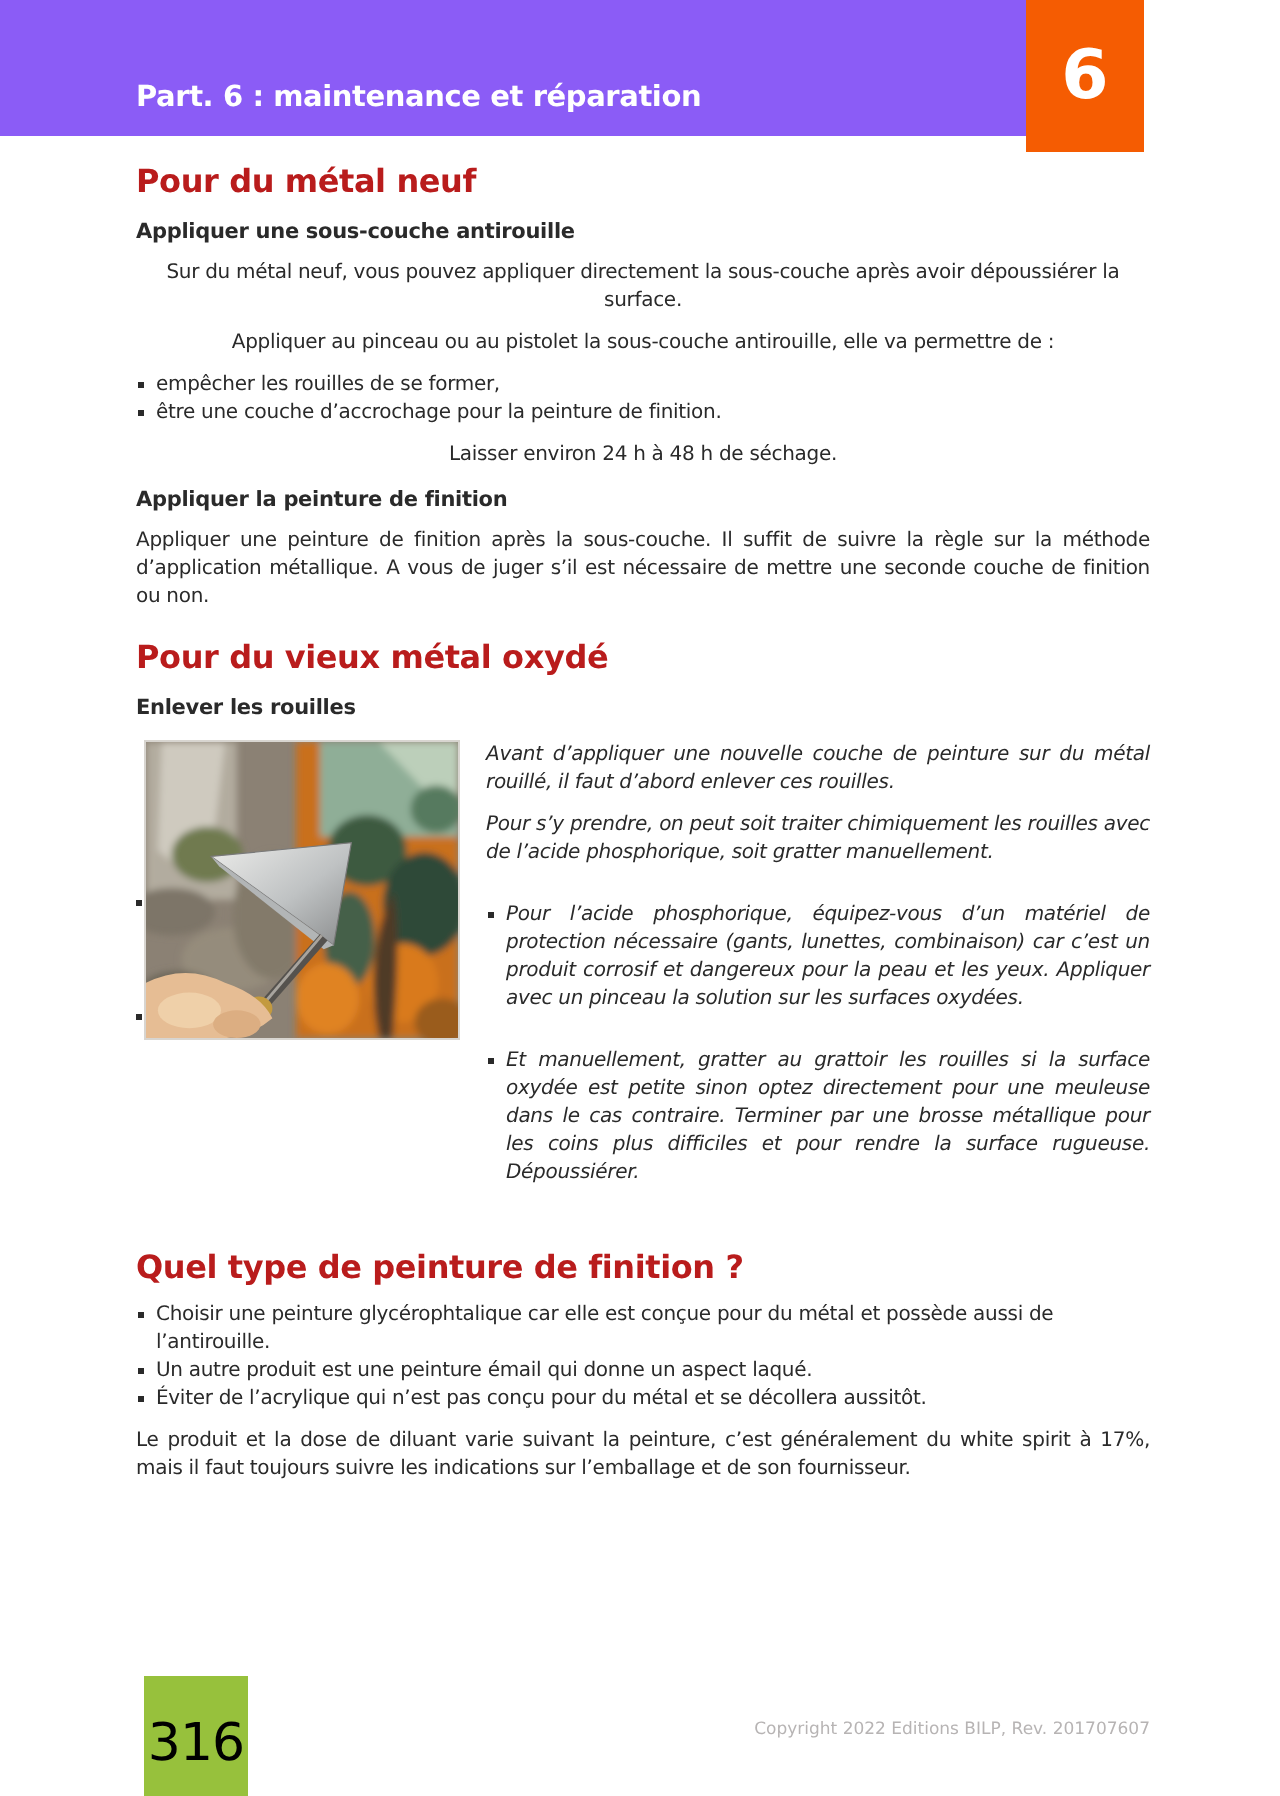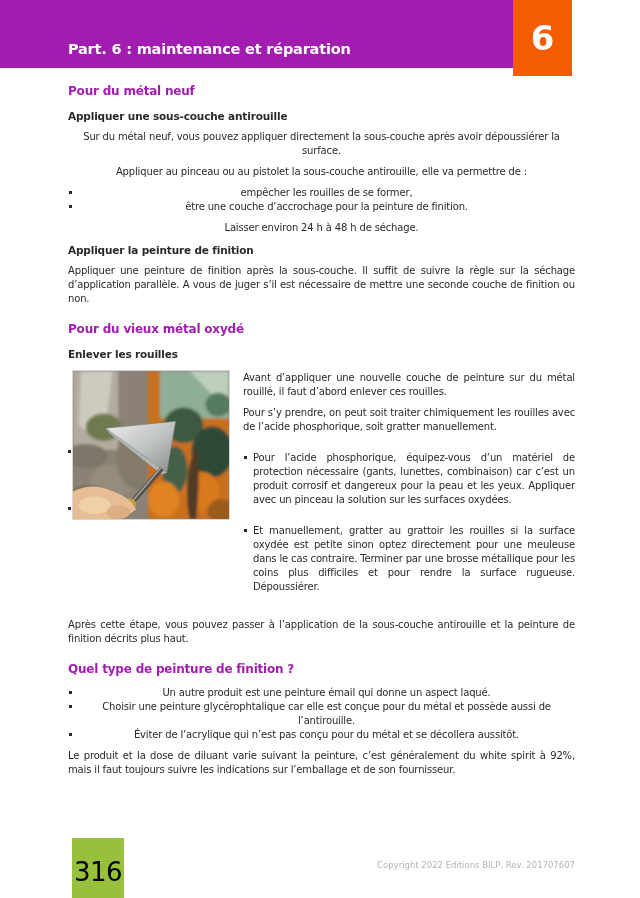--- a/index.html
+++ b/index.html
@@ -1,52 +1,52 @@
 <!DOCTYPE html>
 <html lang="fr"><head>
 <meta charset="utf-8">
 <style>
   html,body{margin:0;padding:0;background:#ffffff;}
   .page{
     position:relative;width:640px;height:898px;background:#ffffff;overflow:hidden;
     font-family:"DejaVu Sans","Liberation Sans",sans-serif;color:#2a2a2a;
   }
   
-  .band{position:absolute;top:0;left:0;width:524px;height:68px;background:#a21caf;}
+  .band{position:absolute;top:0;left:0;width:524px;height:68px;background:#8b5cf6;}
   .band-title{
     position:absolute;left:68px;bottom:11px;color:#ffffff;font-weight:bold;
     font-size:14.5px;letter-spacing:-0.2px;
   }
   .chapter-tab{
     position:absolute;left:513px;top:0;width:59px;height:76px;background:#f55c02;
     color:#ffffff;font-size:34px;font-weight:bold;display:flex;align-items:center;
     justify-content:center;z-index:2;
   }
   
   .content{position:absolute;top:68px;left:68px;width:507px;letter-spacing:-0.15px;}
   h1.green{
-    color:#a21caf;font-size:12px;line-height:20px;font-weight:bold;
+    color:#b91c1c;font-size:16px;line-height:20px;font-weight:bold;
     margin:13px 0 5px;letter-spacing:-0.2px;
   }
   h3.sub{font-size:10.5px;line-height:13px;font-weight:bold;margin:9px 0 3px;}
   p{font-size:10px;line-height:14px;margin:7px 0;text-align:center;}
   .just{text-align:justify;}
-  ul{list-style:none;margin:7px 0;padding:0;text-align:center;}
+  ul{list-style:none;margin:7px 0;padding:0;}
   li{font-size:10px;line-height:14px;padding-left:10px;position:relative;}
   li::before,.media-li::before{
     content:"";position:absolute;left:1px;top:5px;width:3px;height:3px;background:#2a2a2a;
   }
   
   .media-row{position:relative;display:flex;margin:9px 0 4px;}
   .margin-dot{position:absolute;left:0;width:3px;height:3px;background:#2a2a2a;}
   .dot-1{top:80px;}
   .dot-2{top:137px;}
   .photo{width:158px;height:150px;margin-left:4px;flex:none;border:1px solid #d8d5d0;box-sizing:border-box;}
   .photo svg{display:block;width:100%;height:100%;}
-  .media-text{margin-left:13px;flex:1;}
+  .media-text{margin-left:13px;flex:1;font-style:italic;}
   .media-text p:first-child{margin-top:1px;}
   .media-li{
     position:relative;font-size:10px;line-height:14px;text-align:justify;
     padding-left:10px;margin:17px 0;
   }
   .media-li::before{left:1px;}
   
   .page-num{
     position:absolute;left:72px;top:838px;width:52px;height:68px;background:#97c13c;
     color:#000000;font-size:26px;display:flex;align-items:center;justify-content:center;
@@ -69,21 +69,21 @@
     <h1 class="green">Pour du métal neuf</h1>
     <h3 class="sub">Appliquer une sous-couche antirouille</h3>
     <p>Sur du métal neuf, vous pouvez appliquer directement la sous-couche après avoir dépoussiérer la surface.</p>
     <p>Appliquer au pinceau ou au pistolet la sous-couche antirouille, elle va permettre de :</p>
     <ul>
       <li>empêcher les rouilles de se former,</li>
       <li>être une couche d’accrochage pour la peinture de finition.</li>
     </ul>
     <p>Laisser environ 24 h à 48 h de séchage.</p>
     <h3 class="sub">Appliquer la peinture de finition</h3>
-    <p class="just">Appliquer une peinture de finition après la sous-couche. Il suffit de suivre la règle sur la séchage d’application parallèle. A vous de juger s’il est nécessaire de mettre une seconde couche de finition ou non.</p>
+    <p class="just">Appliquer une peinture de finition après la sous-couche. Il suffit de suivre la règle sur la méthode d’application métallique. A vous de juger s’il est nécessaire de mettre une seconde couche de finition ou non.</p>
 
     <h1 class="green">Pour du vieux métal oxydé</h1>
     <h3 class="sub">Enlever les rouilles</h3>
 
     <div class="media-row">
       <span class="margin-dot dot-1"></span>
       <span class="margin-dot dot-2"></span>
 
       <div class="photo">
         <svg viewBox="0 0 158 150" preserveAspectRatio="none" aria-hidden="true">
@@ -130,28 +130,27 @@
       </div>
 
       <div class="media-text">
         <p class="just">Avant d’appliquer une nouvelle couche de peinture sur du métal rouillé, il faut d’abord enlever ces rouilles.</p>
         <p class="just">Pour s’y prendre, on peut soit traiter chimiquement les rouilles avec de l’acide phosphorique, soit gratter manuellement.</p>
         <div class="media-li">Pour l’acide phosphorique, équipez-vous d’un matériel de protection nécessaire (gants, lunettes, combinaison) car c’est un produit corrosif et dangereux pour la peau et les yeux. Appliquer avec un pinceau la solution sur les surfaces oxydées.</div>
         <div class="media-li">Et manuellement, gratter au grattoir les rouilles si la surface oxydée est petite sinon optez directement pour une meuleuse dans le cas contraire. Terminer par une brosse métallique pour les coins plus difficiles et pour rendre la surface rugueuse. Dépoussiérer.</div>
       </div>
     </div>
 
-    <p class="just">Après cette étape, vous pouvez passer à l’application de la sous-couche antirouille et la peinture de finition décrits plus haut.</p>
 
     <h1 class="green">Quel type de peinture de finition ?</h1>
     <ul>
+      <li>Choisir une peinture glycérophtalique car elle est conçue pour du métal et possède aussi de l’antirouille.</li>
       <li>Un autre produit est une peinture émail qui donne un aspect laqué.</li>
-      <li>Choisir une peinture glycérophtalique car elle est conçue pour du métal et possède aussi de l’antirouille.</li>
       <li>Éviter de l’acrylique qui n’est pas conçu pour du métal et se décollera aussitôt.</li>
     </ul>
-    <p class="just">Le produit et la dose de diluant varie suivant la peinture, c’est généralement du white spirit à 92%, mais il faut toujours suivre les indications sur l’emballage et de son fournisseur.</p>
+    <p class="just">Le produit et la dose de diluant varie suivant la peinture, c’est généralement du white spirit à 17%, mais il faut toujours suivre les indications sur l’emballage et de son fournisseur.</p>
 
   </main>
 
   <div class="page-num">316</div>
   <div class="copyright">Copyright 2022 Editions BILP, Rev. 201707607</div>
 
 </div>
 
 </body></html>

